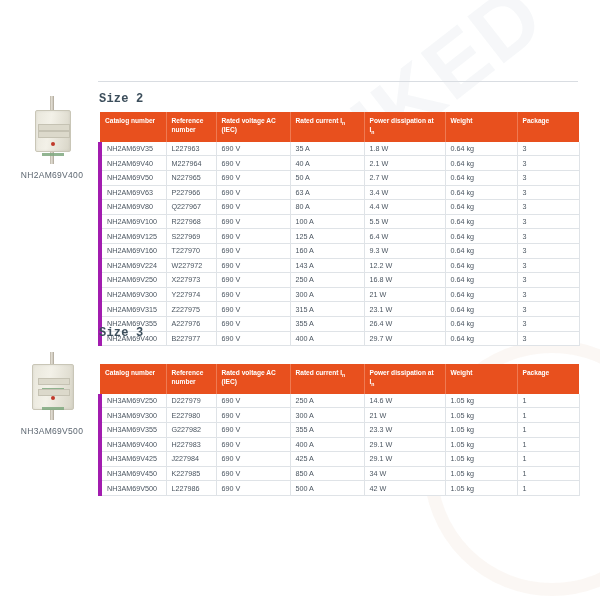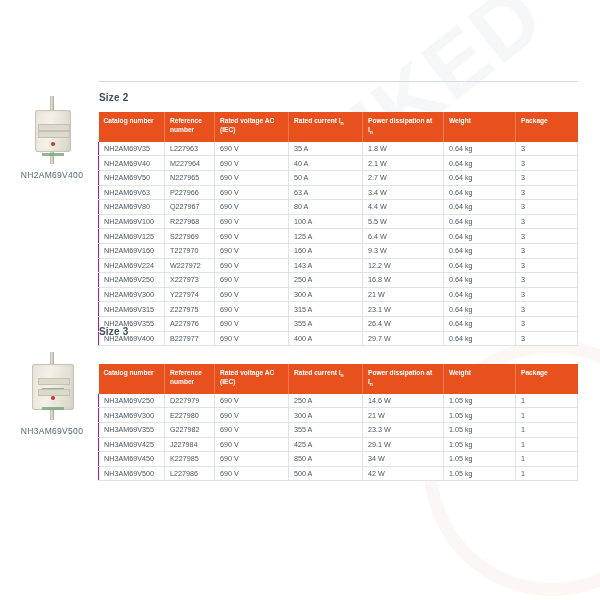--- a/index.html
+++ b/index.html
@@ -147,24 +147,25 @@
     font-size: 8.5px;
     color: #5c6670;
     letter-spacing: .3px;
     font-family: "Liberation Sans", sans-serif;
   }
 
   
   .sec-title {
     position: absolute;
     left: 99px;
-    font-size: 10px;
+    font-size: 12px;
     font-weight: 700;
     color: #3d4f5c;
     letter-spacing: .2px;
+    font-family: Liberation Mono, monospace;
   }
   .sec-title.s2 { top: 92px; }
   .sec-title.s3 { top: 326px; }
 
   
   .tbl-wrap {
     position: absolute;
     left: 98px;
     width: 479px;
   }
@@ -198,21 +199,21 @@
     line-height: 1.25;
     border-bottom: 1px solid #dfe3e7;
     border-right: 1px solid #dfe3e7;
     height: 9.6px;
     white-space: nowrap;
     overflow: hidden;
     background: #fff;
   }
   table.spec tbody td:last-child { border-right: 1px solid #dfe3e7; }
   table.spec tbody tr:last-child td { border-bottom: 1px solid #dfe3e7; }
-  table.spec tbody td:first-child { border-left: 1px solid #a21caf; }
+  table.spec tbody td:first-child { border-left: 4px solid #a21caf; }
 
   .c-cat  { width: 66px; }
   .c-ref  { width: 50px; }
   .c-volt { width: 74px; }
   .c-cur  { width: 74px; }
   .c-pow  { width: 81px; }
   .c-wt   { width: 72px; }
   .c-pkg  { width: 62px; }
 
   sub { font-size: .78em; }
@@ -460,20 +461,29 @@
           <tr>
             <td>NH3AM69V355</td>
             <td>G227982</td>
             <td>690 V</td>
             <td>355 A</td>
             <td>23.3 W</td>
             <td>1.05 kg</td>
             <td>1</td>
           </tr>
           <tr>
+            <td>NH3AM69V400</td>
+            <td>H227983</td>
+            <td>690 V</td>
+            <td>400 A</td>
+            <td>29.1 W</td>
+            <td>1.05 kg</td>
+            <td>1</td>
+          </tr>
+          <tr>
             <td>NH3AM69V425</td>
             <td>J227984</td>
             <td>690 V</td>
             <td>425 A</td>
             <td>29.1 W</td>
             <td>1.05 kg</td>
             <td>1</td>
           </tr>
           <tr>
             <td>NH3AM69V450</td>

